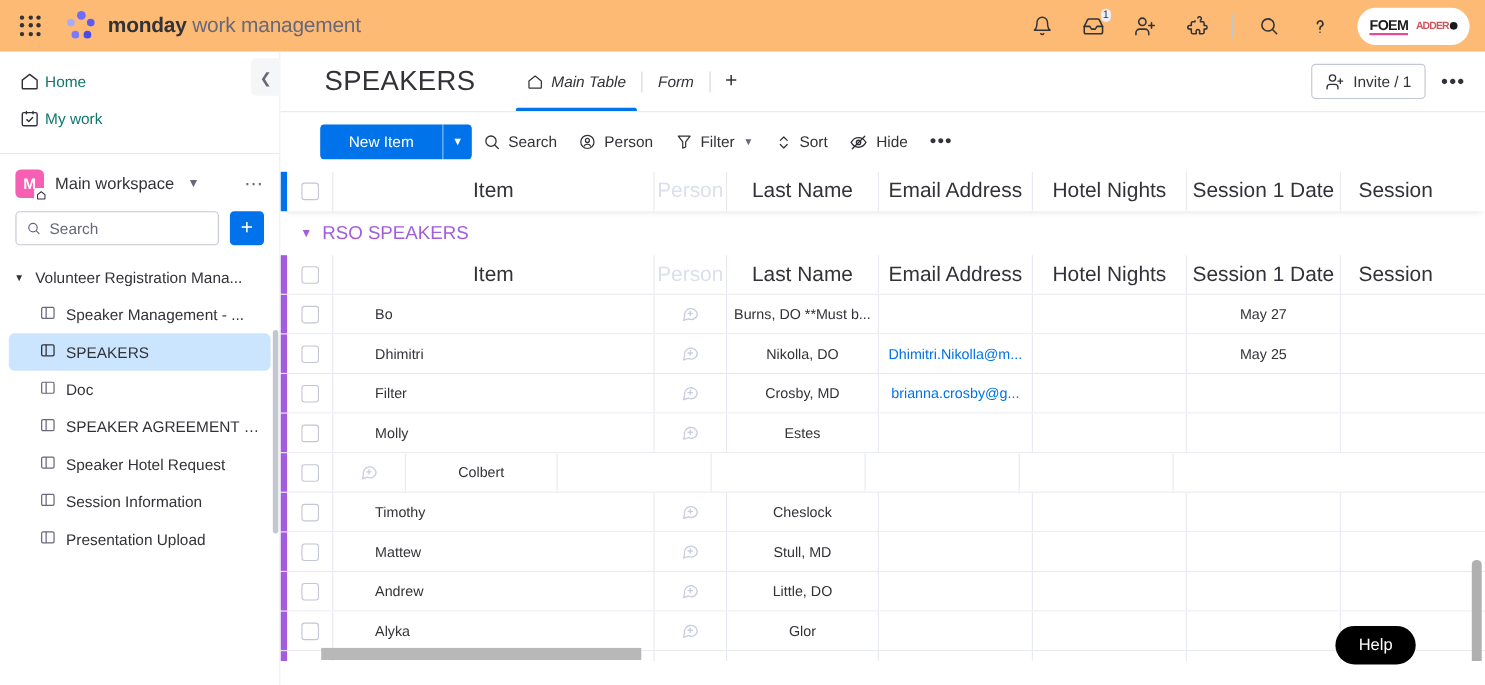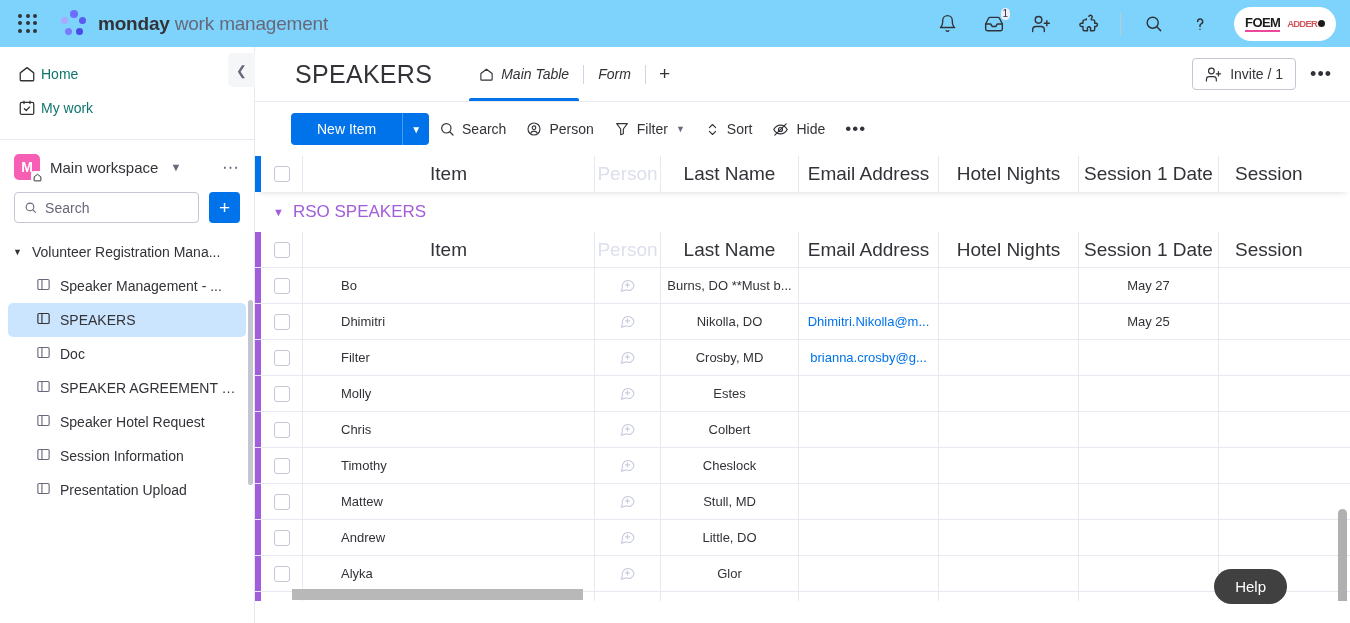--- a/index.html
+++ b/index.html
@@ -7,21 +7,21 @@
     width: 1350px; height: 623px;
     font-family: "Liberation Sans", sans-serif;
     background: #ffffff;
     overflow: hidden;
   }
   body { position: relative; }
 
   
   .topbar {
     position: absolute; top: 0; left: 0; width: 1350px; height: 47px;
-    background: #7dd3fc;
+    background: #fdba74;
     display: flex; align-items: center;
   }
   .waffle {
     width: 26px; height: 26px; margin-left: 15px;
     display: grid; grid-template-columns: repeat(3, 1fr);
     grid-template-rows: repeat(3, 1fr);
     gap: 3px; padding: 3px; cursor: pointer;
   }
   .waffle i { display:block; width:4px; height:4px; border-radius:50%; background:#323338; }
   .brand { display: flex; align-items: center; margin-left: 18px; gap: 9px; }
@@ -250,21 +250,21 @@
     position: absolute; left: 37px; bottom: 1px; width: 291px; height: 11px;
     background: #b8b8b8; border-radius: 0; cursor: pointer; z-index: 9;
   }
   .vscroll {
     position: absolute; right: 3px; top: 353px; width: 9px; height: 146px;
     background: #b0b0b0; border-radius: 5px; cursor: pointer; z-index: 9;
   }
 
   .help-btn {
     position: absolute; right: 63px; bottom: 19px;
-    background: #404040; color: #fff; font-size: 15px;
+    background: #000000; color: #fff; font-size: 15px;
     padding: 9px 21px; border-radius: 20px; cursor: pointer;
     z-index: 20;
   }
 </style>
 </head>
 <body>
 
 <div class="topbar">
   <div class="waffle">
     <i></i>
@@ -668,21 +668,20 @@
         <div class="cell c-hotel"></div>
         <div class="cell c-s1"></div>
         <div class="cell c-s2"></div>
       </div>
 
       <div class="row rowline">
         <div class="lbar purple"></div>
         <div class="cell c-check">
             <span class="chk"></span>
           </div>
-        <div class="cell c-item">Chris</div>
         <div class="cell c-person">
             <span class="bubble-icon">
               <svg width="17" height="17" viewBox="0 0 24 24" fill="none" stroke="currentColor" stroke-width="1.7" stroke-linecap="round">
                 <path d="M21 11.5a7.5 7.5 0 0 1-11 6.6L3.5 20l1.2-4.9A7.5 7.5 0 1 1 21 11.5z"></path>
                 <line x1="12" y1="8.3" x2="12" y2="14"></line>
                 <line x1="9.2" y1="11.2" x2="14.8" y2="11.2"></line>
               </svg>
             </span>
           </div>
         <div class="cell c-last">Colbert</div>

